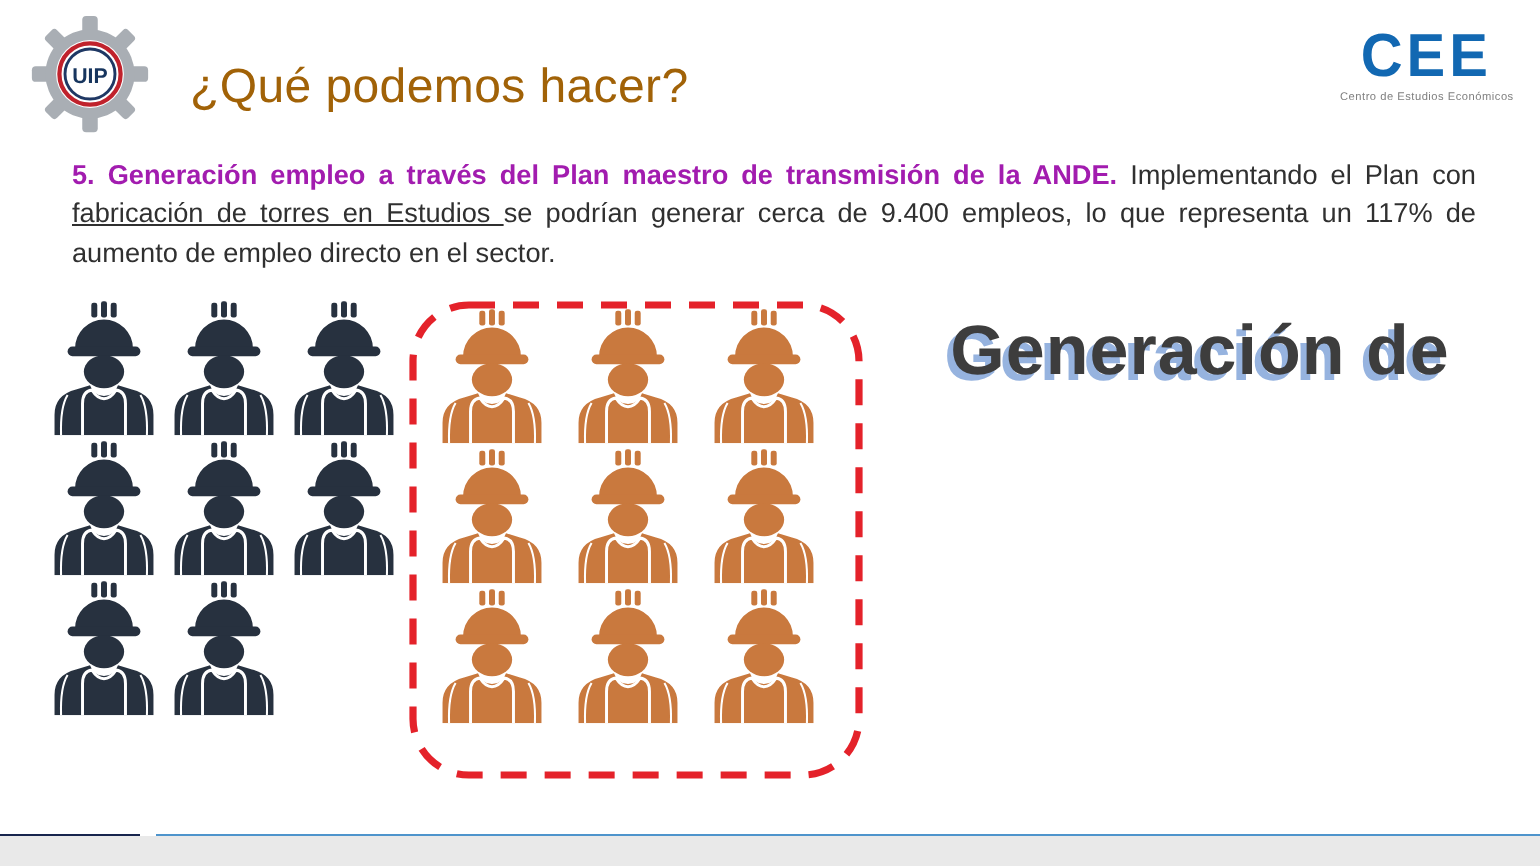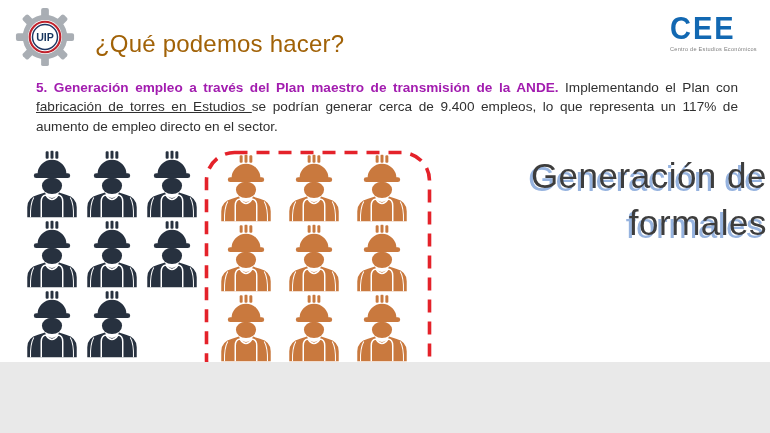--- a/index.html
+++ b/index.html
@@ -1,28 +1,28 @@
 <!DOCTYPE html>
 <html><head>
 <meta charset="utf-8">
 <style>
   * { margin: 0; padding: 0; box-sizing: border-box; }
   html, body { background: #e9e9e9; font-family: "Liberation Sans", sans-serif; }
   .slide {
-    position: relative; width: 770px; height: 362px;
+    position: relative; width: 770px; height: 418px;
     background: #ffffff; overflow: hidden; margin: 0 auto;
   }
 
   
   .uip-logo { position: absolute; left: 14px; top: 6px; width: 62px; height: 62px; }
   .slide-title {
     position: absolute; left: 95px; top: 30px;
     font-size: 24px; color: #a16207; letter-spacing: 0.2px;
   }
-  .cee-logo { position: absolute; right: 24px; top: 14px; text-align: left; width: 76px; }
+  .cee-logo { position: absolute; right: 24px; top: 14px; text-align: right; width: 76px; }
   .cee-text {
     font-size: 29px; font-weight: 800; color: #1268b2; line-height: 1;
     letter-spacing: 2px; transform: scaleY(1.05); transform-origin: top left;
     font-family: "Liberation Sans", sans-serif;
   }
   .cee-caption {
     margin-top: 3px; font-size: 5.6px; color: #7f7f7f;
     letter-spacing: 0.25px; white-space: nowrap;
   }
 
@@ -44,21 +44,21 @@
   .workers-orange .worker-row { gap: 12px; }
   .worker { width: 56px; height: 68px; display: block; }
   .worker.dark   { color: #27313f; }
   .worker.orange { color: #c9793e; }
 
   .dashed-box { position: absolute; left: 204px; top: 150px; width: 228px; height: 240px; }
 
   
   .headline {
     position: absolute; left: 433px; top: 152px; width: 334px;
-    text-align: right; font-weight: normal; font-size: 35px; line-height: 47px;
+    text-align: center; font-weight: bold; font-size: 35px; line-height: 47px;
     color: #3d3d3d;
     text-shadow: -3px 3px 0 #96b3df;
     letter-spacing: 0.5px;
   }
 
   
   .footer-navy {
     position: absolute; left: 0; top: 417px; width: 70px; height: 16px;
     background: #17254d;
   }
@@ -185,19 +185,18 @@
           <use href="#worker"></use>
         </svg>
         <svg class="worker orange" viewBox="0 0 60 72">
           <use href="#worker"></use>
         </svg>
       </div>
     </div>
 
   <div class="headline">
     <div>Generación de</div>
-    <div>formales</div>
   </div>
 
   <div class="footer-navy"></div>
   <div class="footer-blue"></div>
 
 </div>
 
 </body></html>

